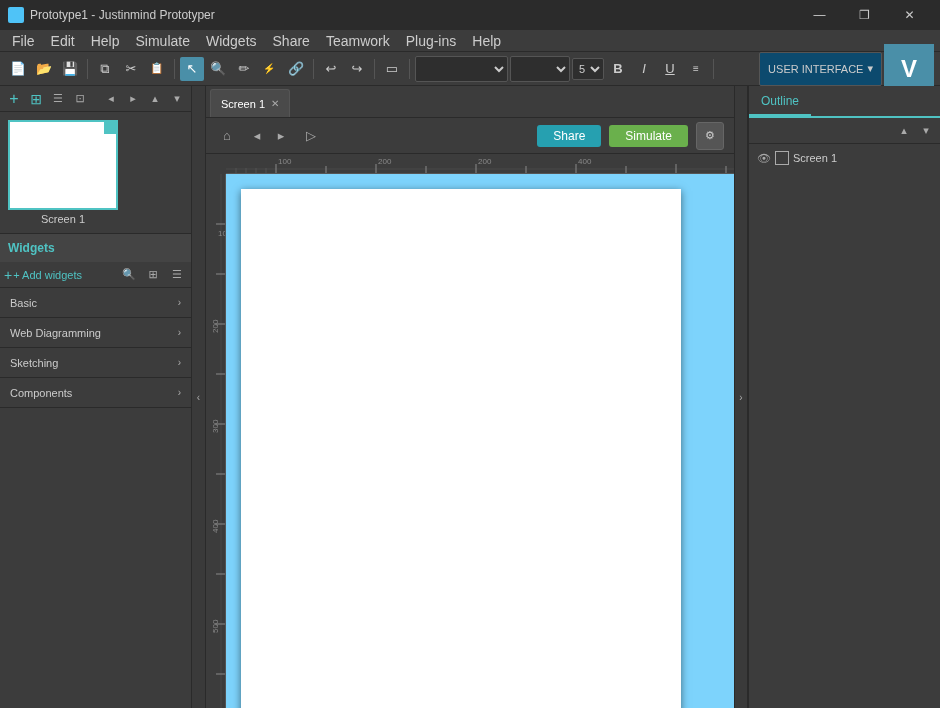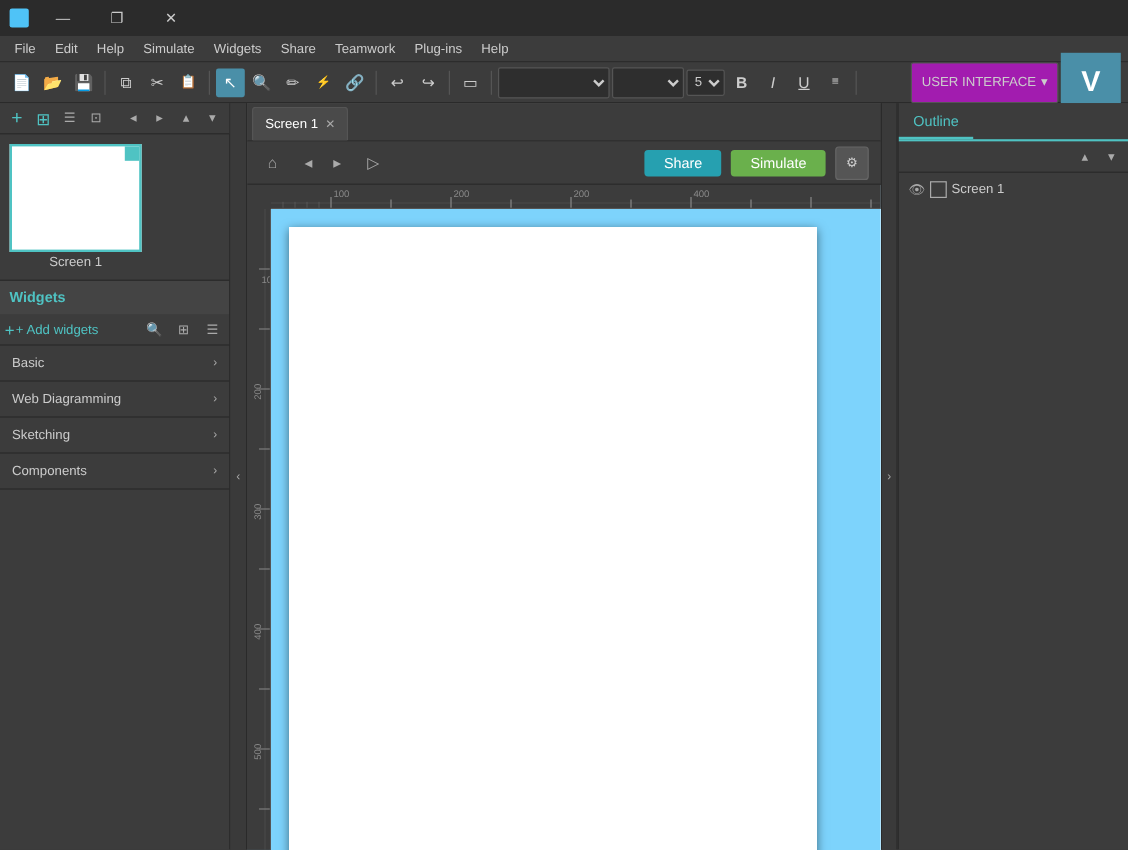--- a/index.html
+++ b/index.html
@@ -42,21 +42,21 @@
     #menu-bar {
       height: 22px;
       background: #3c3c3c;
       display: flex;
       align-items: center;
       padding: 0 4px;
       border-bottom: 1px solid #2a2a2a;
     }
     .menu-item {
       padding: 2px 8px;
-      font-size: 11px;
+      font-size: 14px;
       color: #ccc;
       cursor: pointer;
       border-radius: 2px;
     }
 
     
     #toolbar {
       height: 34px;
       background: #3c3c3c;
       display: flex;
@@ -92,21 +92,21 @@
       width: 32px;
       background: #2e2e2e;
       border: 1px solid #555;
       color: #ccc;
       font-size: 11px;
       padding: 2px 2px;
       height: 22px;
       border-radius: 2px;
     }
     #user-interface-btn {
-      background: #a21caf;
+      background: #0c4a6e;
       border: 1px solid #555;
       color: #ccc;
       font-size: 11px;
       padding: 2px 8px;
       height: 34px;
       border-radius: 2px;
       cursor: pointer;
       display: flex; align-items: center; gap: 4px;
       margin-left: auto;
     }
@@ -445,20 +445,21 @@
     
     ::-webkit-scrollbar { width: 6px; height: 6px; }
     ::-webkit-scrollbar-track { background: #3c3c3c; }
     ::-webkit-scrollbar-thumb { background: #666; border-radius: 3px; }
   </style>
 </head>
 <body>
 
 <div id="title-bar">
   <div class="app-icon"></div>
+  <span class="title-text">Prototype1 - Justinmind Prototyper</span>
   <div class="window-controls">
     <div class="win-btn">—</div>
     <div class="win-btn">❐</div>
     <div class="win-btn close">✕</div>
   </div>
 </div>
 
 <div id="menu-bar">
     <div class="menu-item">File</div>
     <div class="menu-item">Edit</div>

